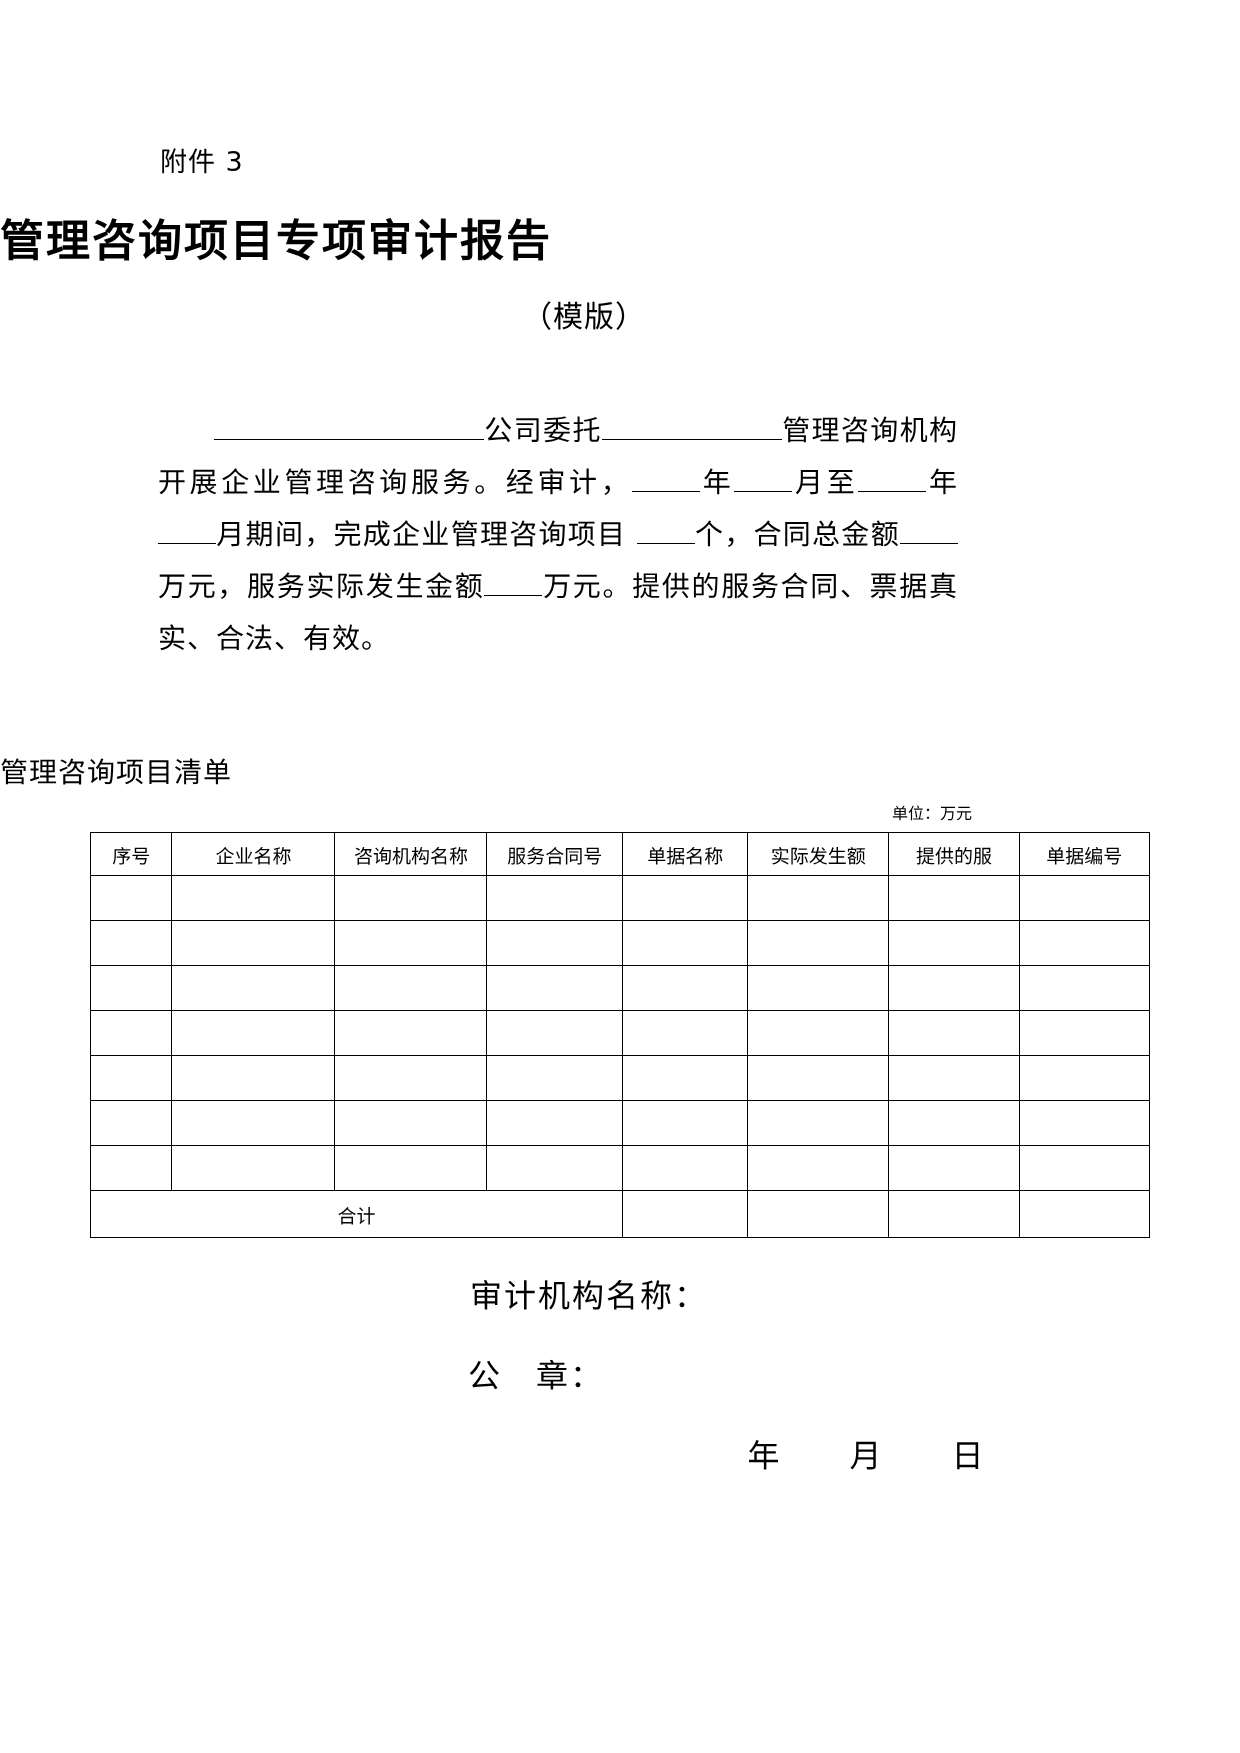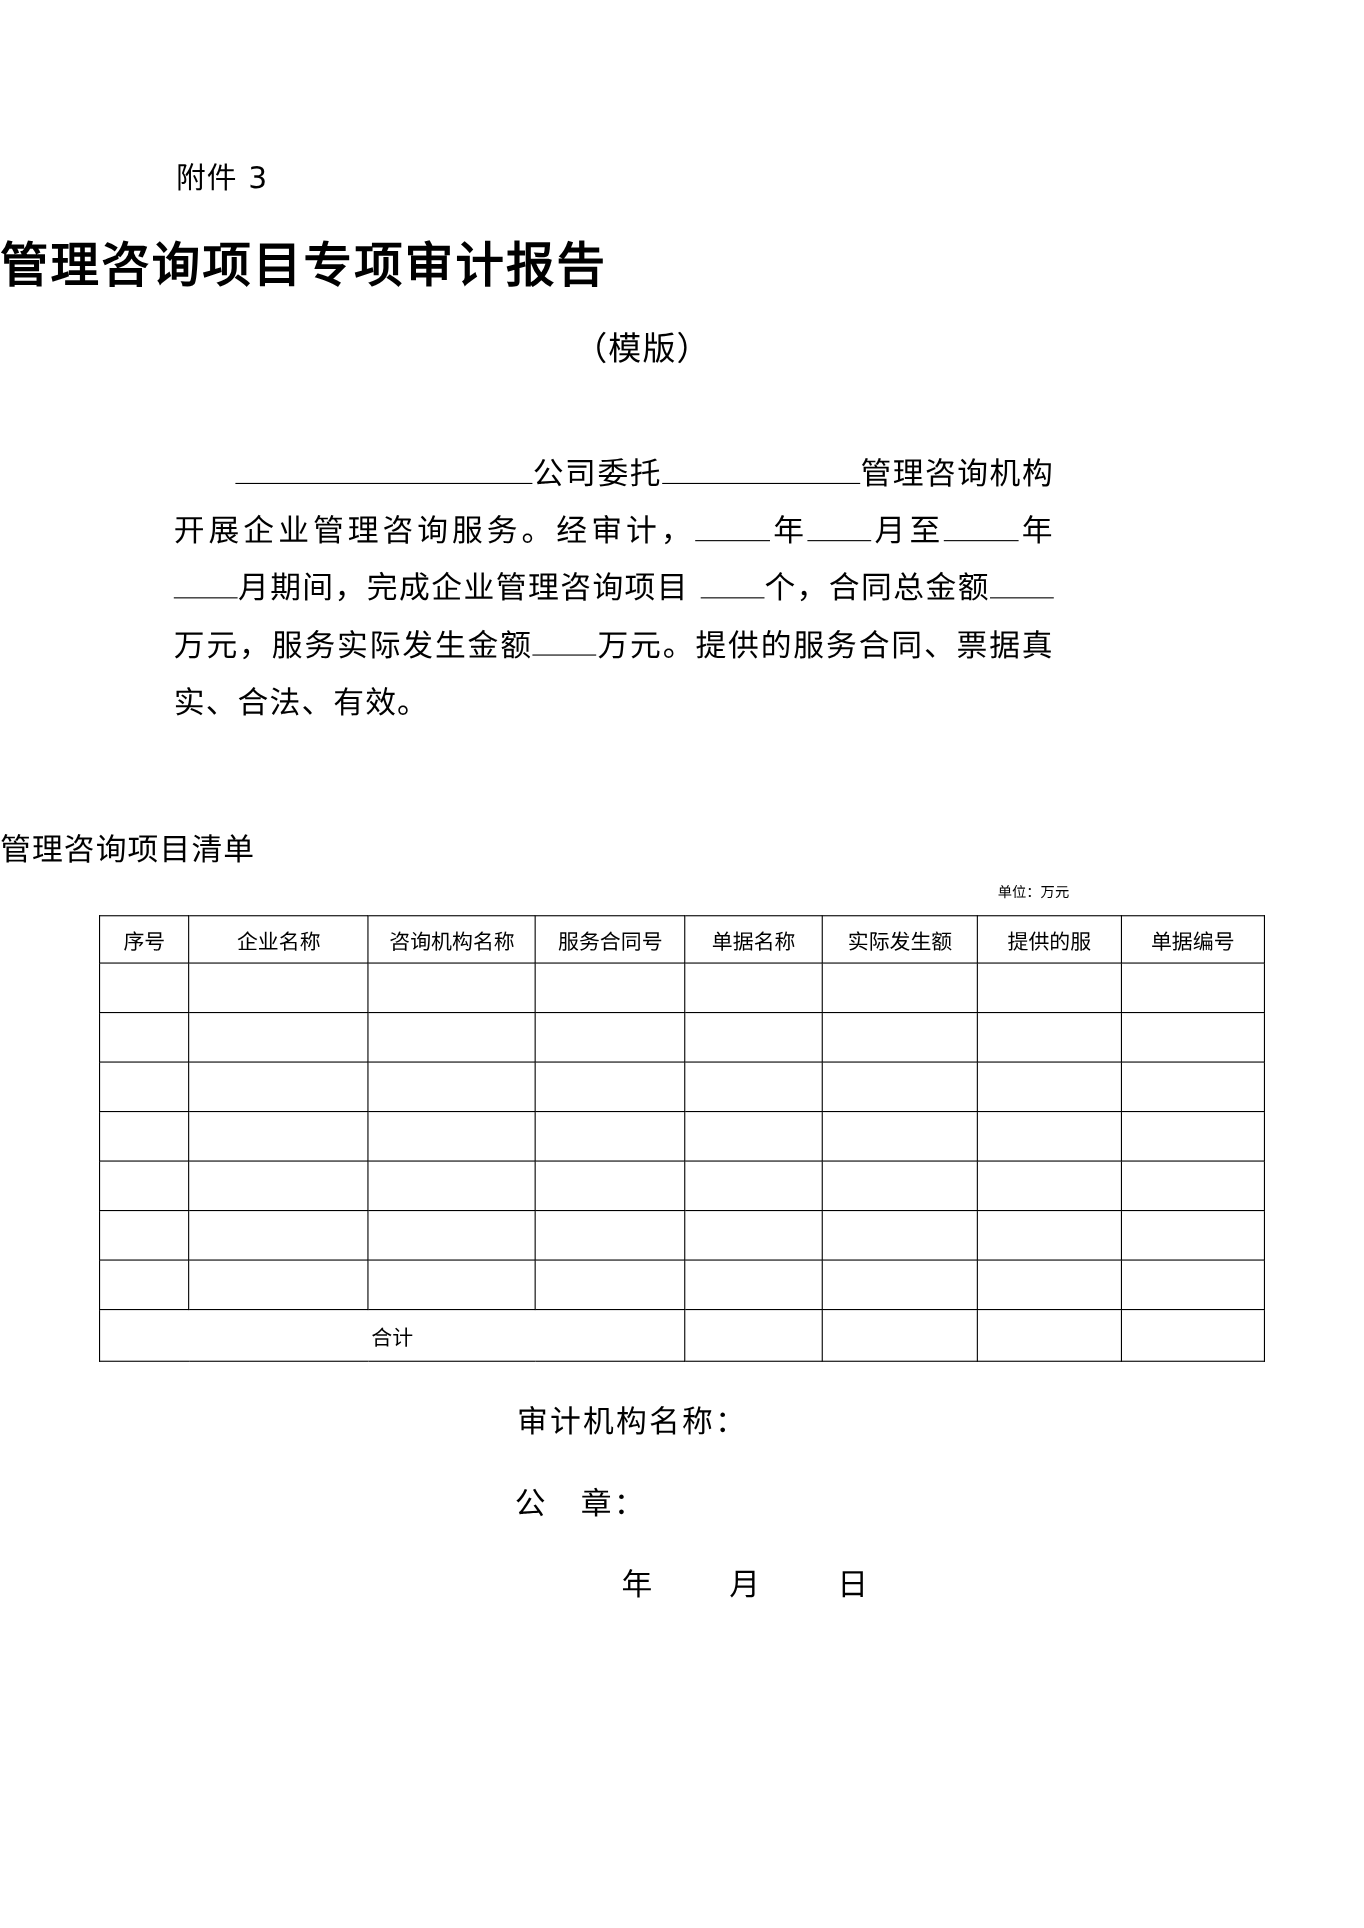--- a/index.html
+++ b/index.html
@@ -90,21 +90,21 @@
     right: 0;
     top: 750px;
     text-align: left;
     font-size: 28px;
     letter-spacing: 1px;
   }
   .unit-note {
     position: absolute;
     right: 196px;
     top: 800px;
-    font-size: 13px;
+    font-size: 16px;
   }
 
   
   .data-table {
     position: absolute;
     left: 90px;
     top: 832px;
     width: 1060px;
     border-collapse: collapse;
     table-layout: fixed;
@@ -123,27 +123,27 @@
   .data-table tr.total-row td { height: 46px; }
 
   
   .sign-block {
     position: absolute;
     left: 0;
     right: 0;
     top: 1270px;
   }
   .sign-line {
-    font-size: 28px;
+    font-size: 32px;
     letter-spacing: 2px;
     margin-bottom: 34px;
   }
   .sign-org   { padding-left: 470px; }
   .sign-seal  { padding-left: 468px; letter-spacing: 2px; }
-  .sign-date  { padding-left: 565px; }
+  .sign-date  { padding-left: 565px; text-align: center; }
   .sign-date .gap { display: inline-block; width: 68px; }
 </style>
 </head>
 <body>
 
 <div class="page">
 
   <div class="attachment-label">附件 3</div>
 
   <div class="doc-title">管理咨询项目专项审计报告</div>

